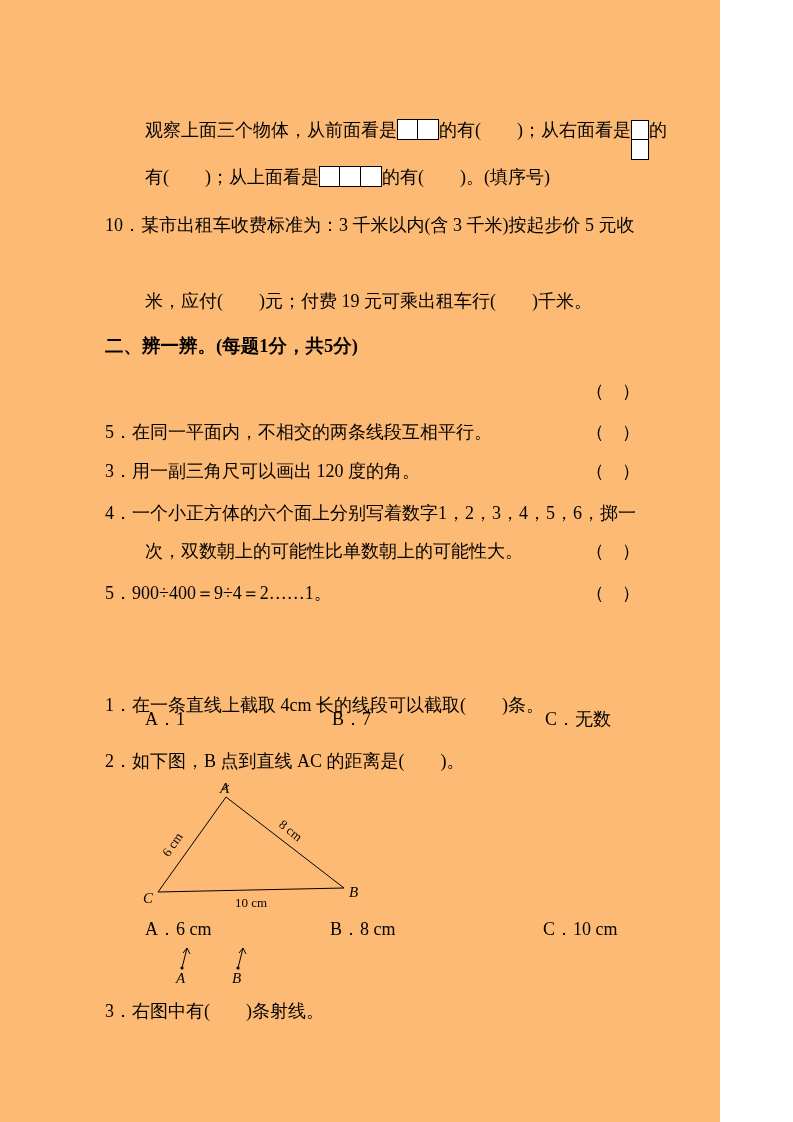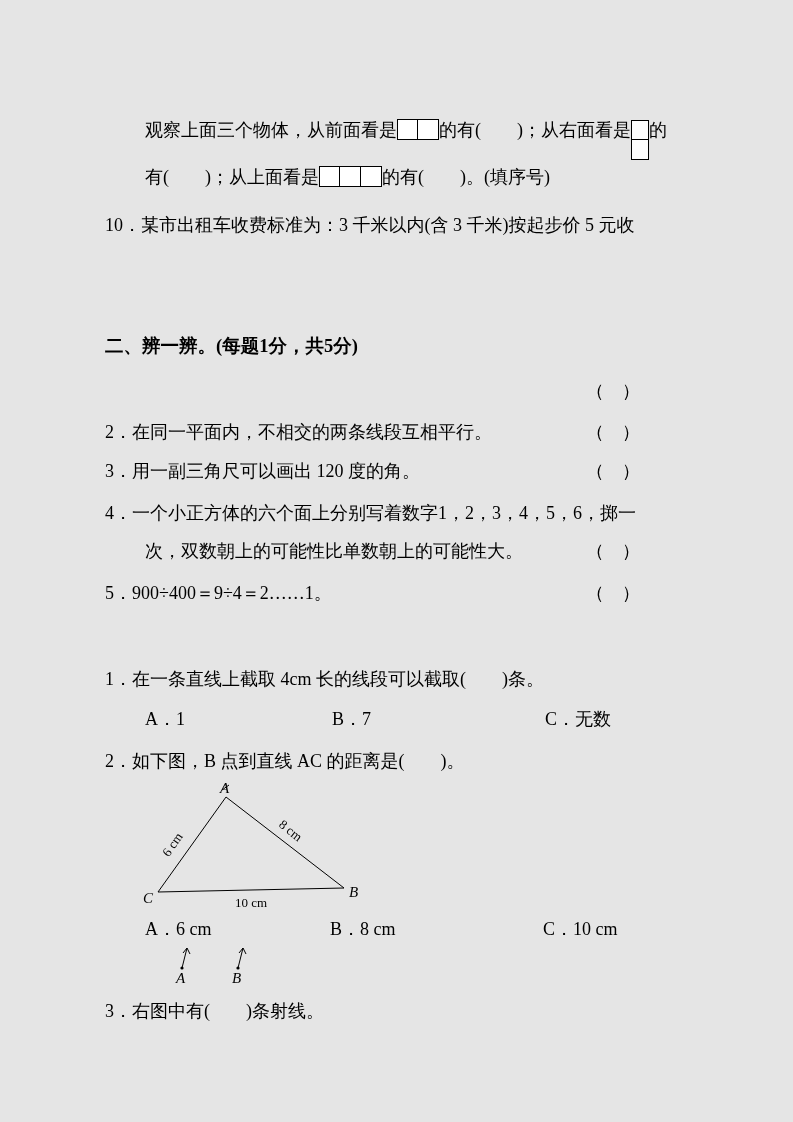--- a/index.html
+++ b/index.html
@@ -1,20 +1,20 @@
 <!DOCTYPE html>
 <html><head>
 <meta charset="utf-8">
 <style>
   * { margin:0; padding:0; box-sizing:border-box; }
   html,body { background:#fff; }
   .page {
     position:relative;
-    width:793px; height:1122px;
-    background:#e5e5e5;
+    width:720px; height:1122px;
+    background:#fdba74;
     color:#000;
     font-family:"Liberation Serif","DejaVu Serif",serif;
     font-size:18px;
     overflow:hidden;
   }
   .line {
     position:absolute;
     white-space:nowrap;
     height:26px;
     line-height:26px;
@@ -45,40 +45,41 @@
   </div>
   <div class="line" style="top:164px; left:145px">
     <span>有(　　)；从上面看是</span><span class="sq-row">
         <span class="sq"></span>
         <span class="sq"></span>
         <span class="sq"></span>
       </span><span>的有(　　)。(填序号)</span>
   </div>
 
   <div class="line" style="top:212px; left:105px">10．某市出租车收费标准为：3 千米以内(含 3 千米)按起步价 5 元收</div>
+  <div class="line" style="top:288px; left:145px">米，应付(　　)元；付费 19 元可乘出租车行(　　)千米。</div>
 
   <div class="line h" style="top:333px; left:105px">二、辨一辨。(每题1分，共5分)</div>
 
   <div class="line" style="top:378px; left:586px">（　）</div>
 
-  <div class="line" style="top:419px; left:105px">2．在同一平面内，不相交的两条线段互相平行。</div>
+  <div class="line" style="top:419px; left:105px">5．在同一平面内，不相交的两条线段互相平行。</div>
   <div class="line" style="top:419px; left:586px">（　）</div>
 
   <div class="line" style="top:458px; left:105px">3．用一副三角尺可以画出 120 度的角。</div>
   <div class="line" style="top:458px; left:586px">（　）</div>
 
   <div class="line" style="top:500px; left:105px">4．一个小正方体的六个面上分别写着数字1，2，3，4，5，6，掷一</div>
   <div class="line" style="top:538px; left:145px">次，双数朝上的可能性比单数朝上的可能性大。</div>
   <div class="line" style="top:538px; left:586px">（　）</div>
 
   <div class="line" style="top:580px; left:105px">5．900÷400＝9÷4＝2……1。</div>
   <div class="line" style="top:580px; left:586px">（　）</div>
 
 
-  <div class="line" style="top:666px; left:105px">1．在一条直线上截取 4cm 长的线段可以截取(　　)条。</div>
+  <div class="line" style="top:692px; left:105px">1．在一条直线上截取 4cm 长的线段可以截取(　　)条。</div>
   <div class="line" style="top:706px; left:145px">A．1</div>
   <div class="line" style="top:706px; left:332px">B．7</div>
   <div class="line" style="top:706px; left:545px">C．无数</div>
 
   <div class="line" style="top:748px; left:105px">2．如下图，B 点到直线 AC 的距离是(　　)。</div>
 
   <svg style="position:absolute; left:138px; top:781px" width="235" height="132" viewBox="0 0 235 132">
     <g stroke="#000" stroke-width="1" fill="none">
       <line x1="88" y1="16" x2="20" y2="111"></line>
       <line x1="88" y1="16" x2="206" y2="107"></line>

